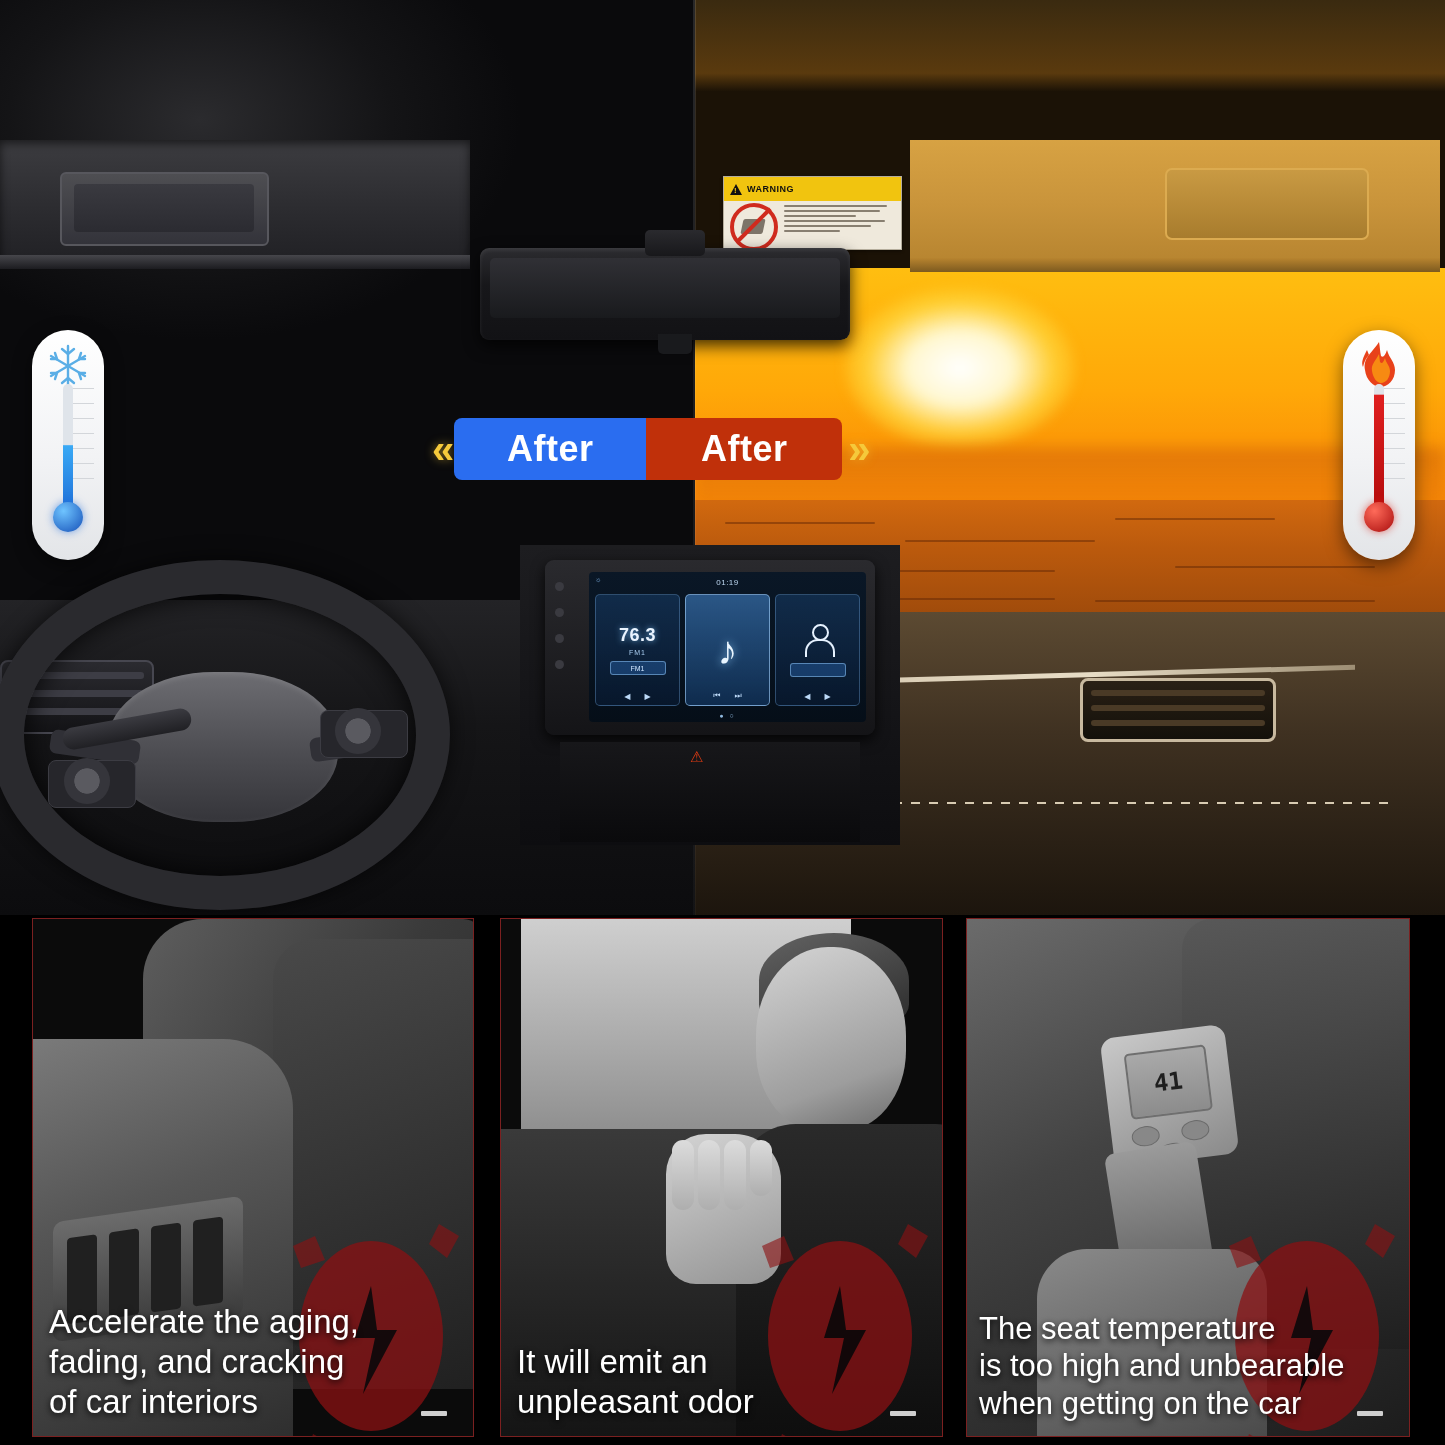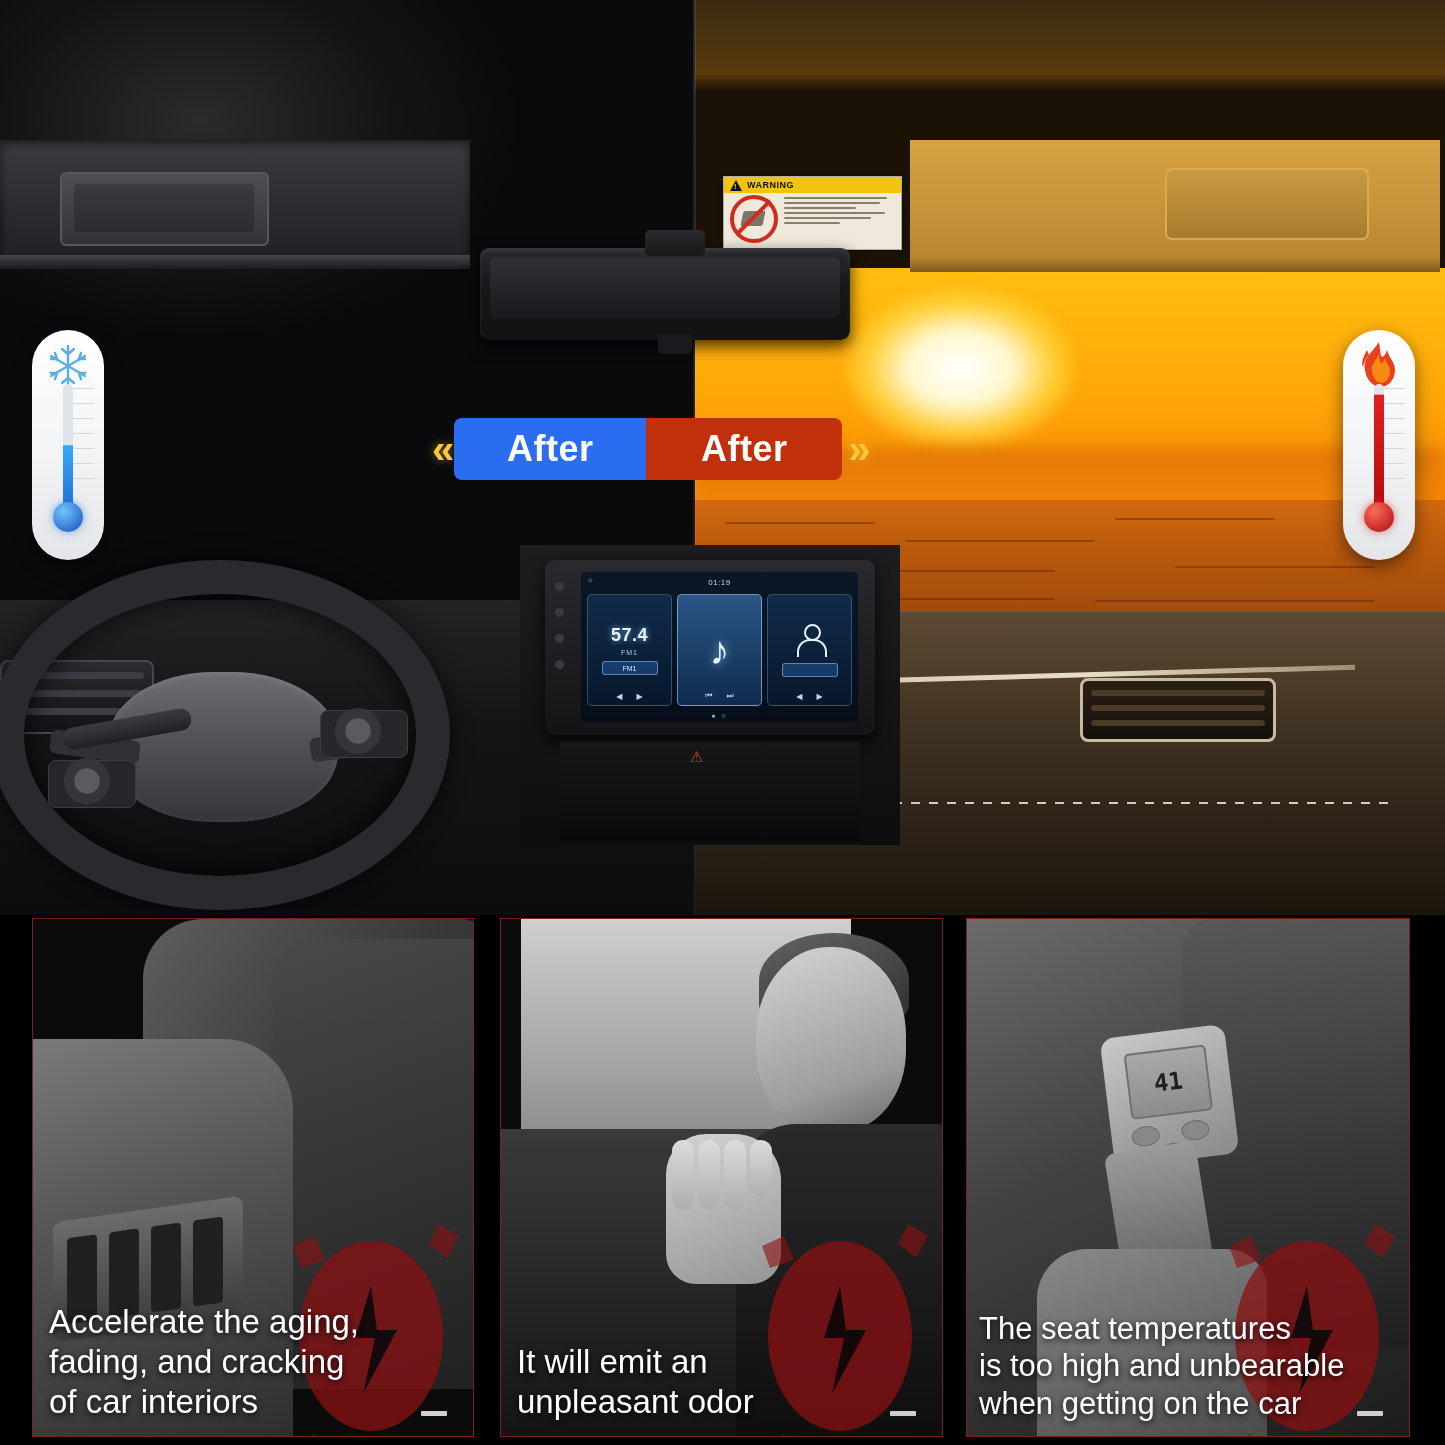--- a/index.html
+++ b/index.html
@@ -37,21 +37,21 @@
   .visor-right{position:absolute;left:215px;top:140px;width:530px;height:128px;
     background:linear-gradient(180deg,#d7a243 0%,#c9943b 50%,#b5832f 100%);}
   .visor-right .slot{position:absolute;left:255px;top:28px;width:200px;height:68px;border-radius:7px;
     background:linear-gradient(180deg,#c99a43,#a87c2d);border:2px solid #dcab50;}
   .visor-right-edge{position:absolute;left:215px;top:258px;width:530px;height:14px;
     background:linear-gradient(180deg,#b8842f,#7d5a1f);}
 
   
   .warn-label{position:absolute;left:723px;top:176px;width:177px;height:72px;background:#efe9dc;
     border:1px solid #b5ad9c;box-shadow:0 1px 3px rgba(0,0,0,.45);overflow:hidden;}
-  .warn-top{height:16px;background:#f1c40f;display:flex;align-items:center;gap:5px;padding:0 6px;}
+  .warn-top{height:24px;background:#f1c40f;display:flex;align-items:center;gap:5px;padding:0 6px;}
   .warn-tri{width:0;height:0;border-left:6px solid transparent;border-right:6px solid transparent;
     border-bottom:11px solid #111;position:relative;}
   .warn-tri:after{content:"!";position:absolute;left:-2px;top:2px;font-size:8px;color:#f1c40f;font-weight:bold;}
   .warn-word{font-size:9px;font-weight:bold;color:#111;letter-spacing:.5px;}
   .warn-body{display:flex;height:52px;}
   .warn-sym{width:60px;display:flex;align-items:center;justify-content:center;}
   .no-circle{width:40px;height:40px;border-radius:50%;border:4px solid #d02b1e;position:relative;
     background:#efe9dc;}
   .no-circle .seat{position:absolute;left:8px;top:12px;width:22px;height:15px;background:#7d7468;
     border-radius:2px;transform:skewX(-12deg);}
@@ -116,21 +116,21 @@
   .lvent{position:absolute;left:0;top:640px;width:150px;height:70px;border-radius:8px;
     background:linear-gradient(180deg,#2b2b30,#131316);border:2px solid #474750;}
   .lvent i{position:absolute;left:8px;right:8px;height:7px;background:#3d3d45;border-radius:3px;}
 
   
   .console{position:absolute;left:520px;top:545px;width:380px;height:300px;
     background:linear-gradient(180deg,#1d1d20,#0d0d10);}
   .headunit{position:absolute;left:545px;top:560px;width:330px;height:175px;border-radius:9px;
     background:linear-gradient(180deg,#2a2a2e,#141417);
     box-shadow:0 5px 14px rgba(0,0,0,.8);padding:0;}
-  .hu-screen{position:absolute;left:36px;top:12px;width:277px;height:150px;border-radius:4px;
+  .hu-screen{position:absolute;left:44px;top:12px;width:277px;height:150px;border-radius:4px;
     background:linear-gradient(180deg,#0a1726 0%,#071320 55%,#050e18 100%);overflow:hidden;}
   .hu-top{position:absolute;left:0;top:4px;width:100%;height:13px;display:flex;align-items:center;
     justify-content:center;color:#bcd6ef;font-size:8px;letter-spacing:.5px;}
   .hu-logo{position:absolute;left:6px;top:4px;color:#7fb4e8;font-size:7px;}
   .hu-cards{position:absolute;left:6px;top:22px;right:6px;bottom:16px;display:flex;gap:5px;}
   .hu-card{flex:1;border-radius:5px;border:1px solid rgba(120,175,230,.35);
     background:linear-gradient(180deg,rgba(28,70,120,.45),rgba(10,30,58,.55));
     display:flex;flex-direction:column;align-items:center;justify-content:center;gap:3px;position:relative;}
   .hu-card.mid{background:linear-gradient(180deg,rgba(70,140,215,.55),rgba(26,78,140,.45));
     border-color:rgba(165,212,255,.6);}
@@ -365,21 +365,21 @@
         <span></span>
         <span></span>
         <span></span>
         <span></span>
       </div>
       <div class="hu-screen">
         <div class="hu-logo">☼</div>
         <div class="hu-top">01:19</div>
         <div class="hu-cards">
           <div class="hu-card">
-            <div class="hu-freq">57.4</div>
+            <div class="hu-freq">76.3</div>
             <div class="hu-band">FM1</div>
             <div class="hu-chip">FM1</div>
             <div class="hu-ctrl">
               <span>◀</span>
               <span>▶</span>
             </div>
           </div>
           <div class="hu-card mid">
             <div class="hu-note">♪</div>
             <div class="hu-ctrl">
@@ -535,20 +535,20 @@
         <div class="grip"></div>
         <div class="handlow"></div>
       </div>
       <svg class="ink" viewBox="0 0 230 300">
         <ellipse cx="118" cy="160" rx="72" ry="95" fill="#8b1113" opacity=".85"></ellipse>
         <path d="M118 110 l-16 52 h20 l-12 56 34 -64 h-20 z" fill="#120608"></path>
         <path d="M40 70 l22 -10 10 24 -24 8z" fill="#8b1113" opacity=".7"></path>
         <path d="M186 48 l20 12 -12 22 -18 -14z" fill="#8b1113" opacity=".7"></path>
         <path d="M60 258 q50 28 120 14 l6 18 q-70 16 -132 -14z" fill="#7d0f11" opacity=".75"></path>
       </svg>
-      <div class="caption" style="white-space:pre-line;font-size:31px;left:12px">The seat temperatures
+      <div class="caption" style="white-space:pre-line;font-size:31px;left:12px">The seat temperature
 is too high and unbearable
 when getting on the car</div>
       <div class="dashmark"></div>
     </div>
 
   </div>
 </div>
 
 </body></html>

